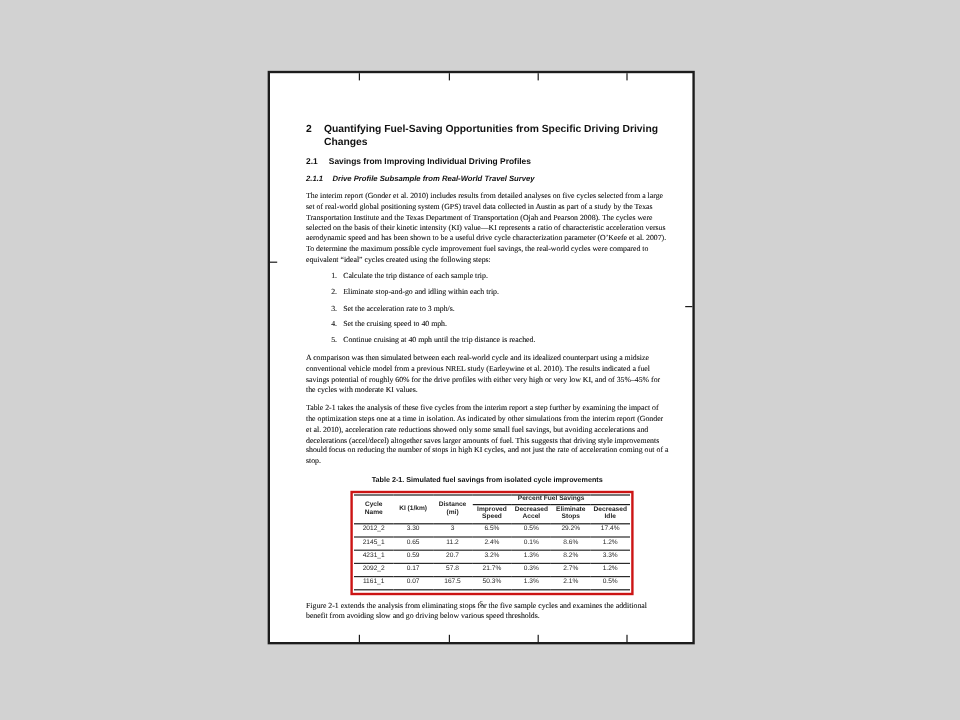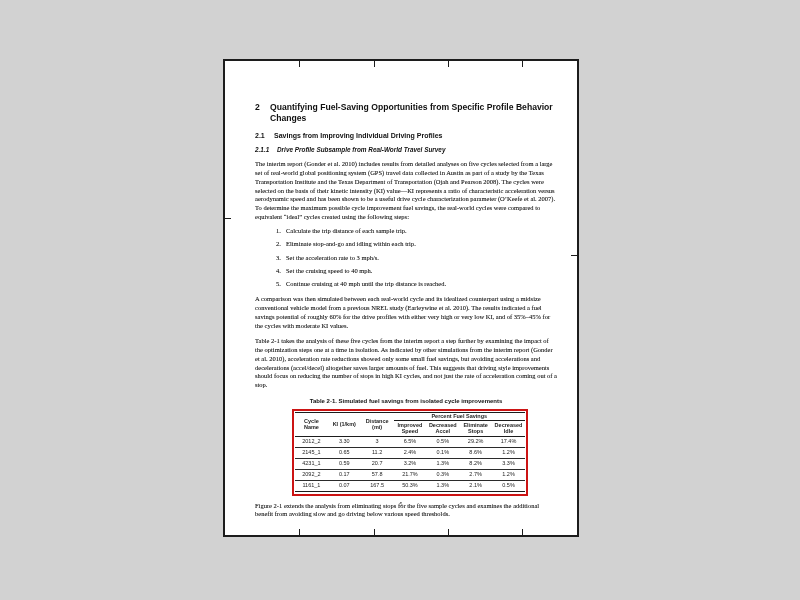--- a/index.html
+++ b/index.html
@@ -81,21 +81,21 @@
   <div class="tick v" style="left:149px;bottom:0;"></div>
   <div class="tick v" style="left:223px;bottom:0;"></div>
   <div class="tick v" style="left:297px;bottom:0;"></div>
   <div class="tick h" style="left:0;top:157px;"></div>
   <div class="tick h" style="right:0;top:194px;"></div>
 
   <div class="content">
 
     <div class="h1">
       <span class="num">2</span>
-      <span>Quantifying Fuel-Saving Opportunities from Specific Profile Behavior Changes</span>
+      <span>Quantifying Fuel-Saving Opportunities from Specific Driving Driving Changes</span>
     </div>
 
     <div class="h2">
       <span class="num">2.1</span>
       <span>Savings from Improving Individual Driving Profiles</span>
     </div>
 
     <div class="h3">
       <span class="num">2.1.1</span>
       <span>Drive Profile Subsample from Real-World Travel Survey</span>

